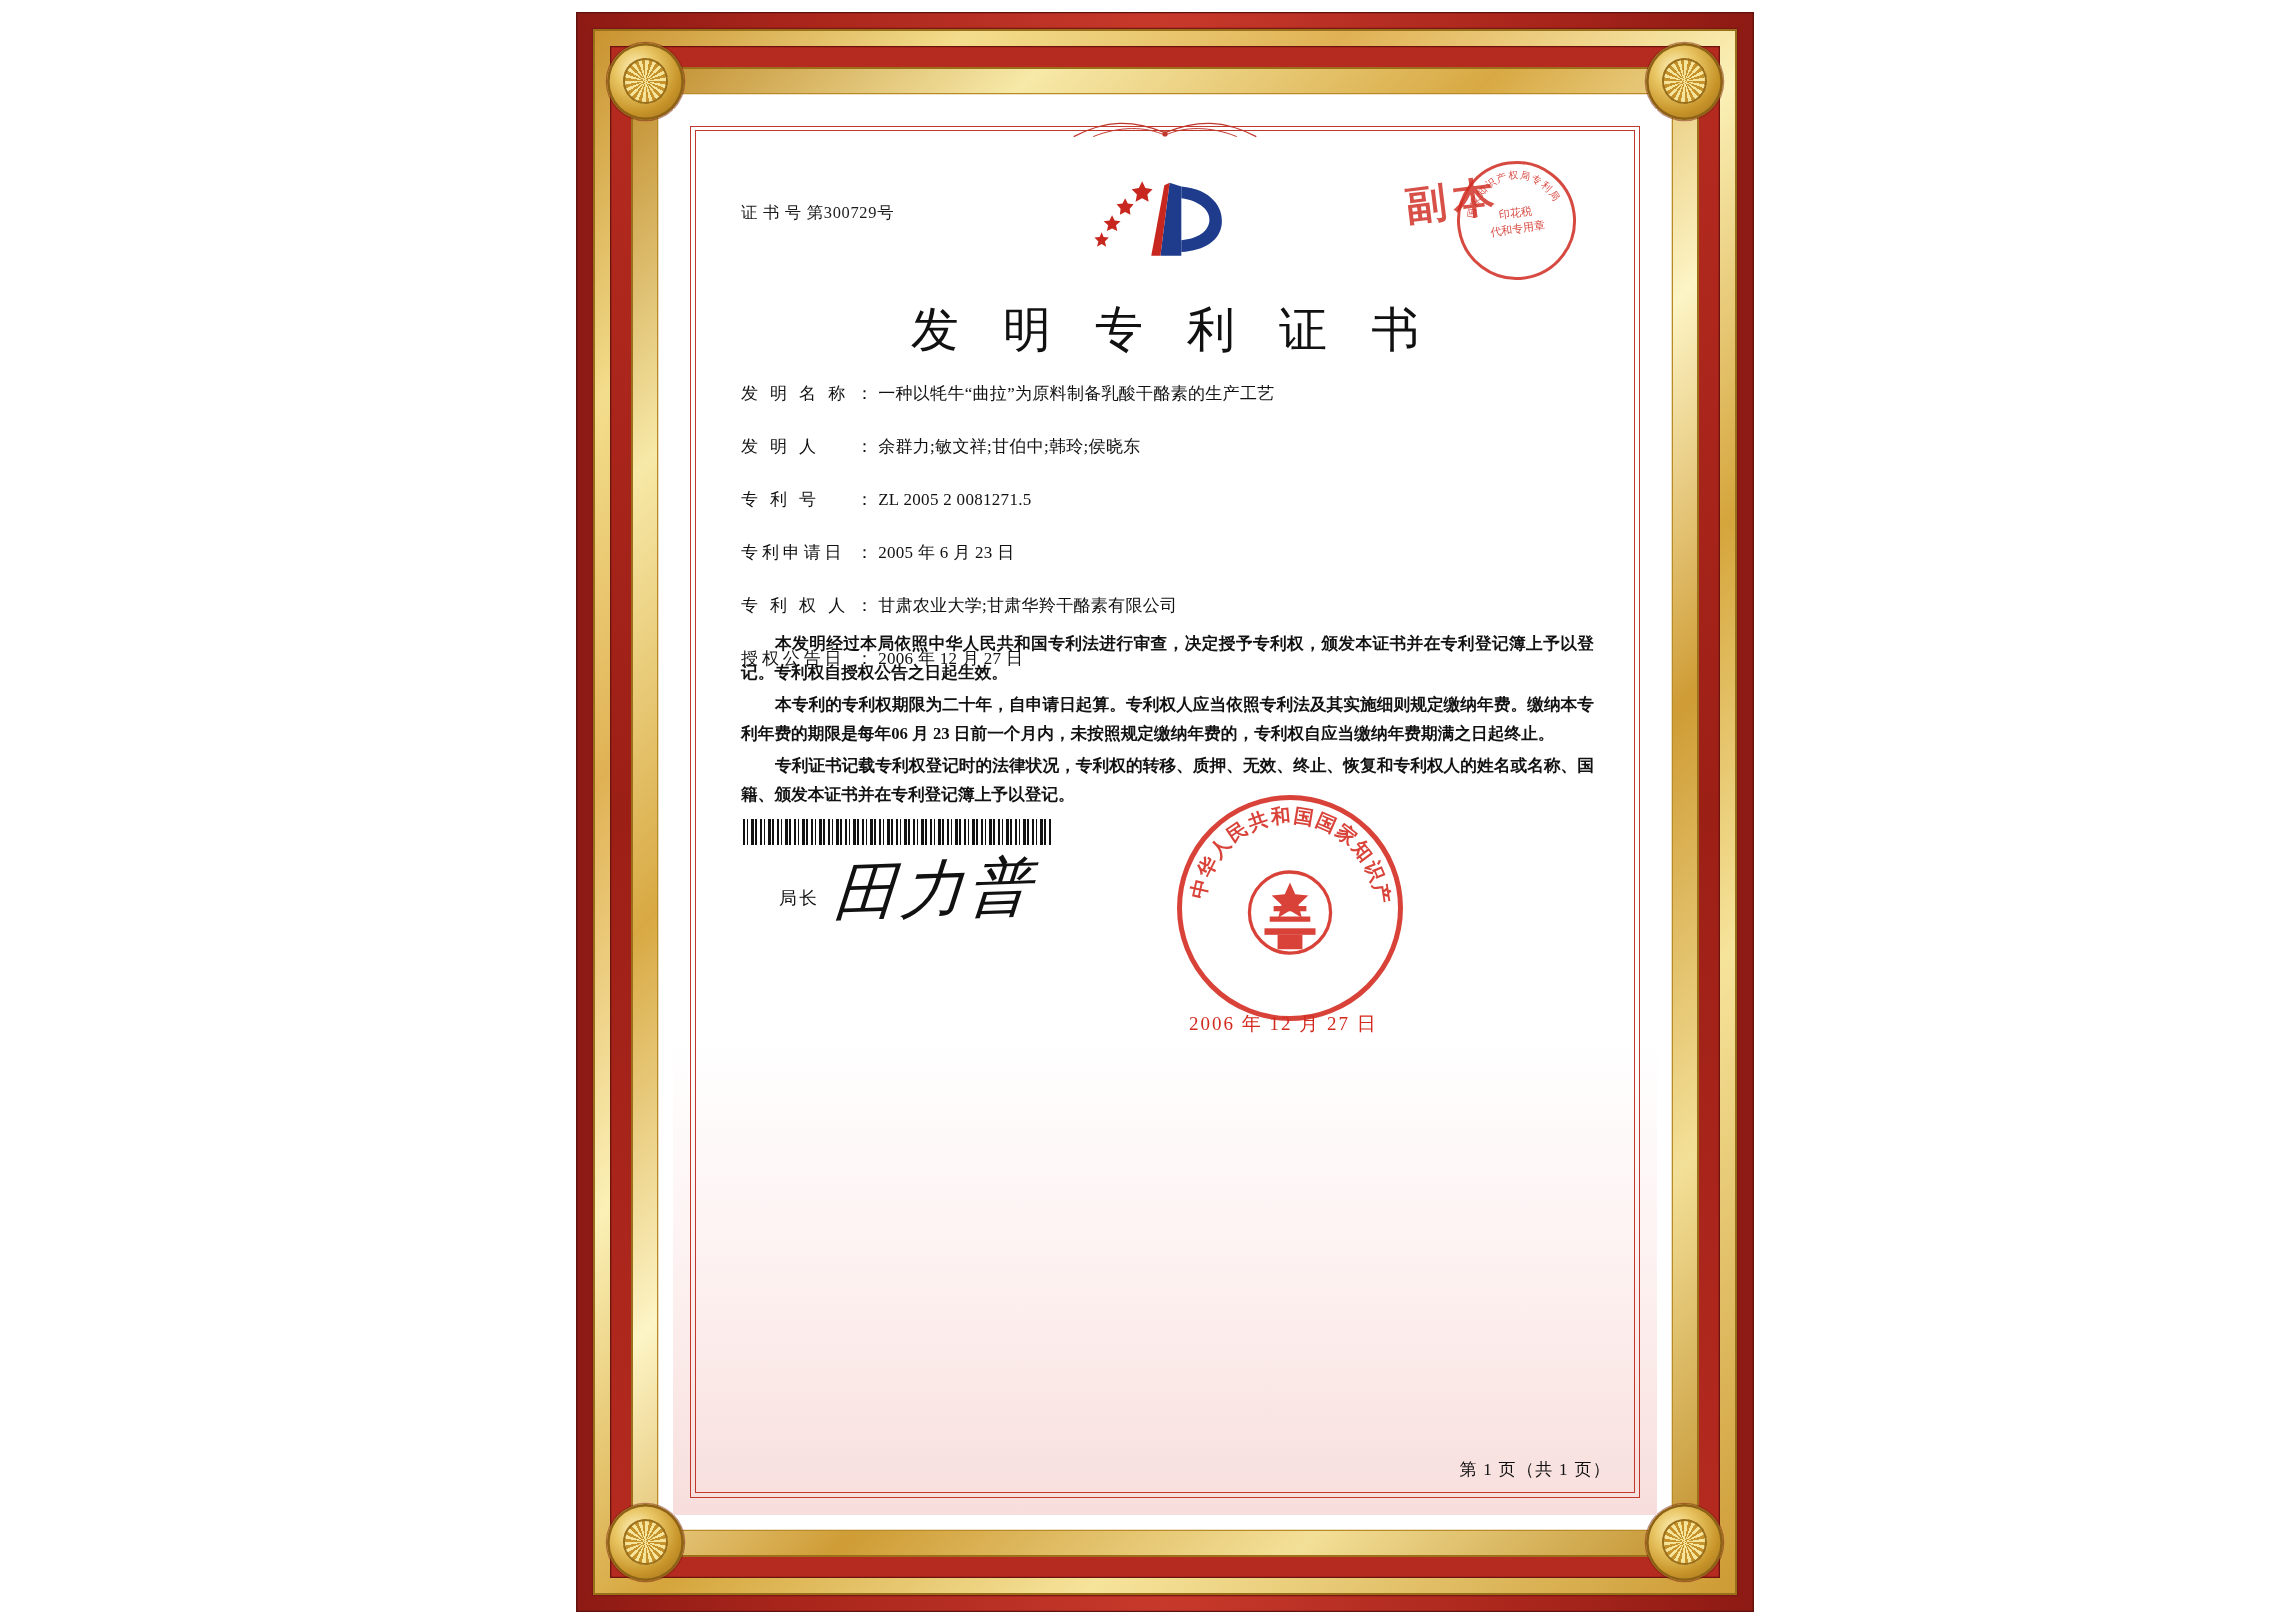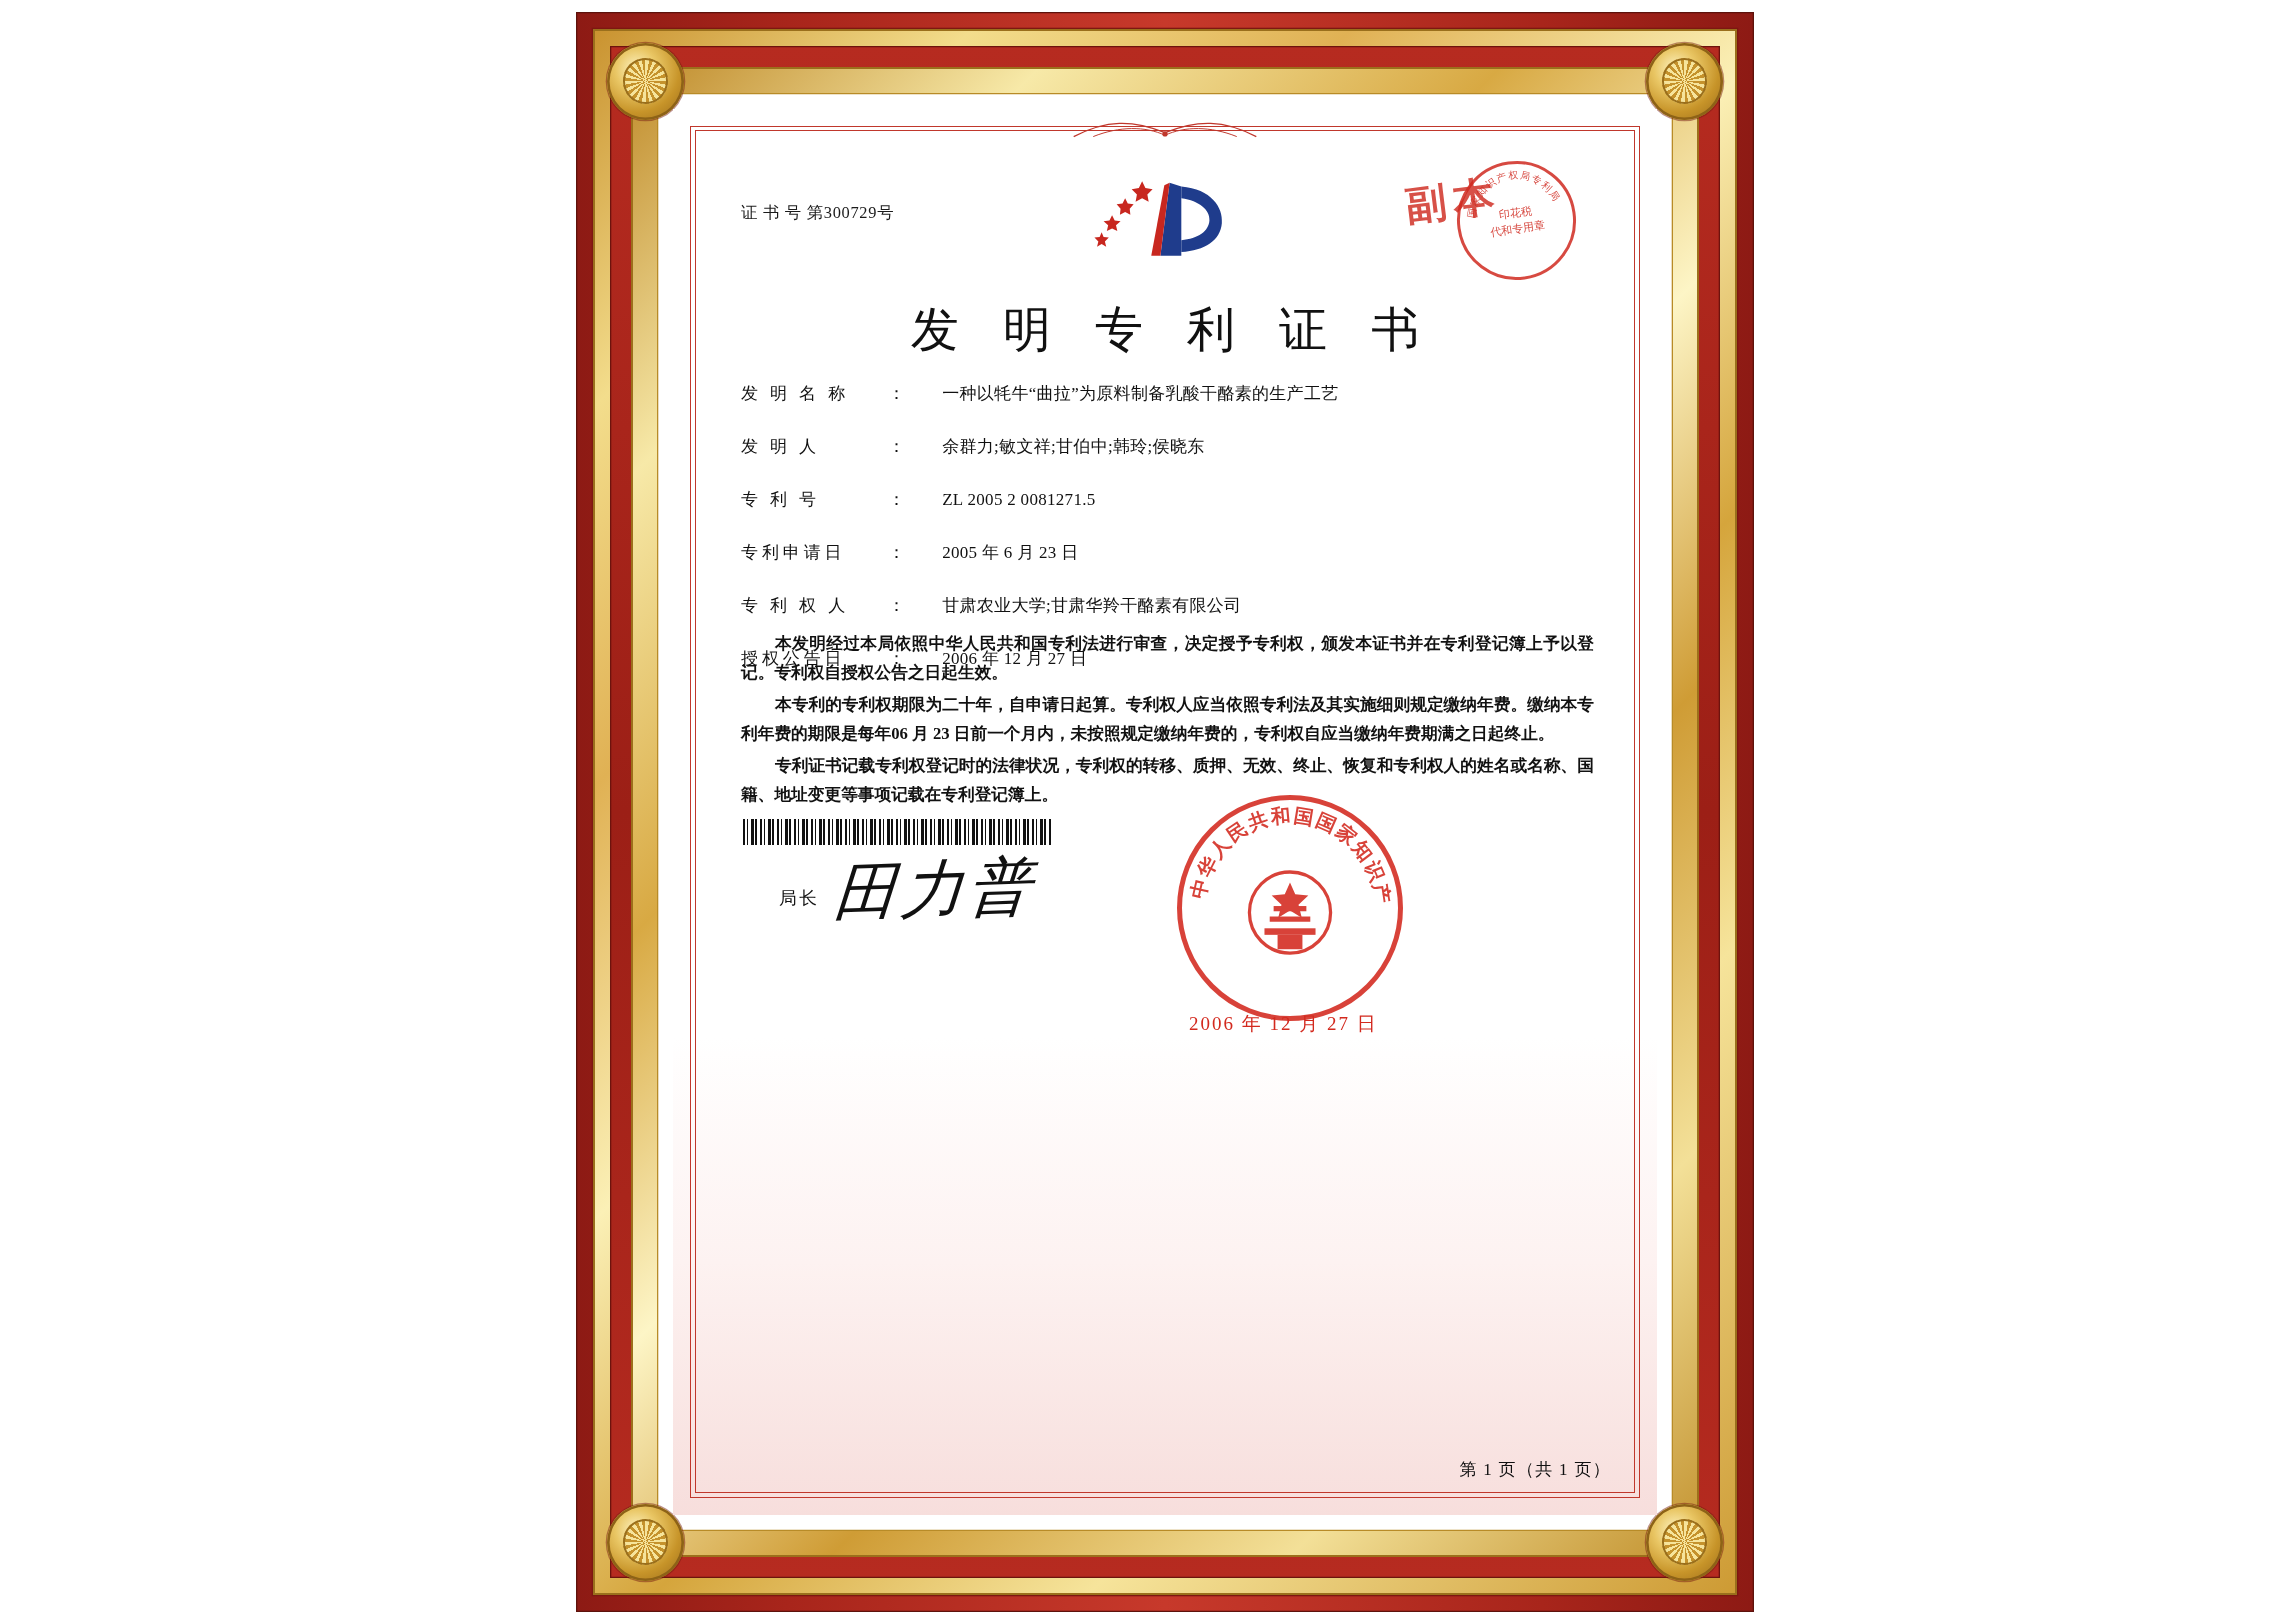--- a/index.html
+++ b/index.html
@@ -230,21 +230,20 @@
     left: 22px;
     right: 13px;
     top: 236px;
   }
   .field-row {
     display: flex;
     align-items: baseline;
     margin-bottom: 30px;
     font-size: 17px;
     color: #111;
-    gap: 32px;
   }
   .field-label {
     width: 115px;
     flex: 0 0 115px;
     letter-spacing: 3.9px;
     white-space: nowrap;
   }
   .field-colon {
     flex: 0 0 10.5px;
     margin-right: 5.2px;
@@ -444,21 +443,21 @@
             <span class="field-label">授权公告日</span>
             <span class="field-colon">：</span>
             <span class="field-value">2006 年 12 月 27 日</span>
           </div>
 
         </div>
 
         <div class="body-text">
           <p>本发明经过本局依照中华人民共和国专利法进行审查，决定授予专利权，颁发本证书并在专利登记簿上予以登记。专利权自授权公告之日起生效。</p>
           <p>本专利的专利权期限为二十年，自申请日起算。专利权人应当依照专利法及其实施细则规定缴纳年费。缴纳本专利年费的期限是每年06 月 23 日前一个月内，未按照规定缴纳年费的，专利权自应当缴纳年费期满之日起终止。</p>
-          <p>专利证书记载专利权登记时的法律状况，专利权的转移、质押、无效、终止、恢复和专利权人的姓名或名称、国籍、地址变更等事项记载在专利登记簿上。</p>
+          <p>专利证书记载专利权登记时的法律状况，专利权的转移、质押、无效、终止、恢复和专利权人的姓名或名称、国籍、颁发本证书并在专利登记簿上予以登记。</p>
         </div>
 
         <div class="barcode"></div>
 
         <div class="sign-label">局长</div>
         <div class="signature">田力普</div>
 
         <div class="official-seal">
           <svg class="seal-arc-text" viewBox="0 0 330 330">
             <defs>

